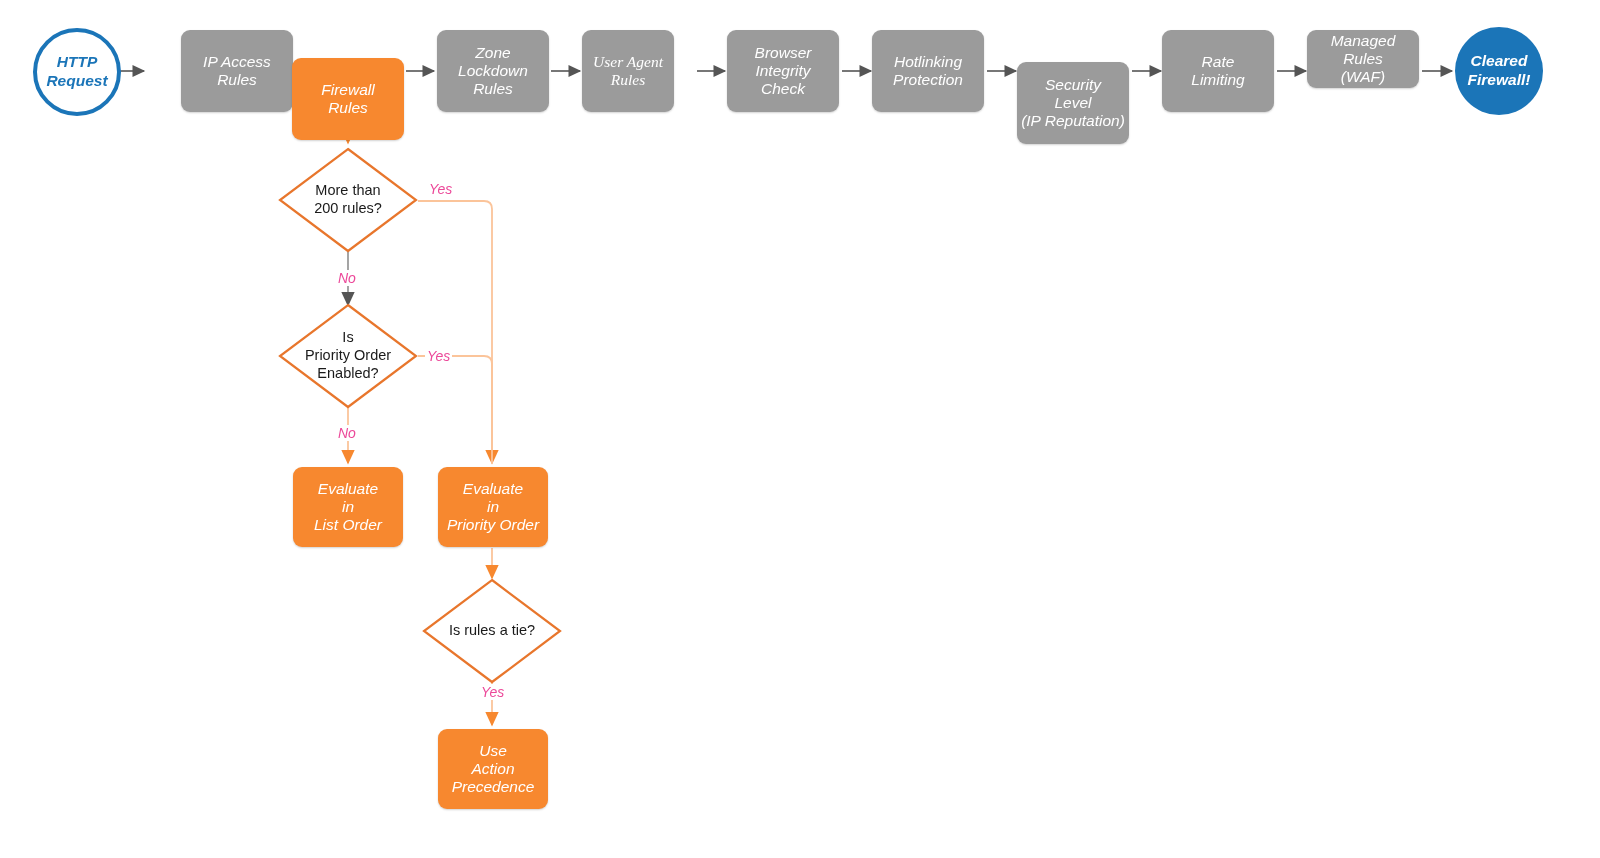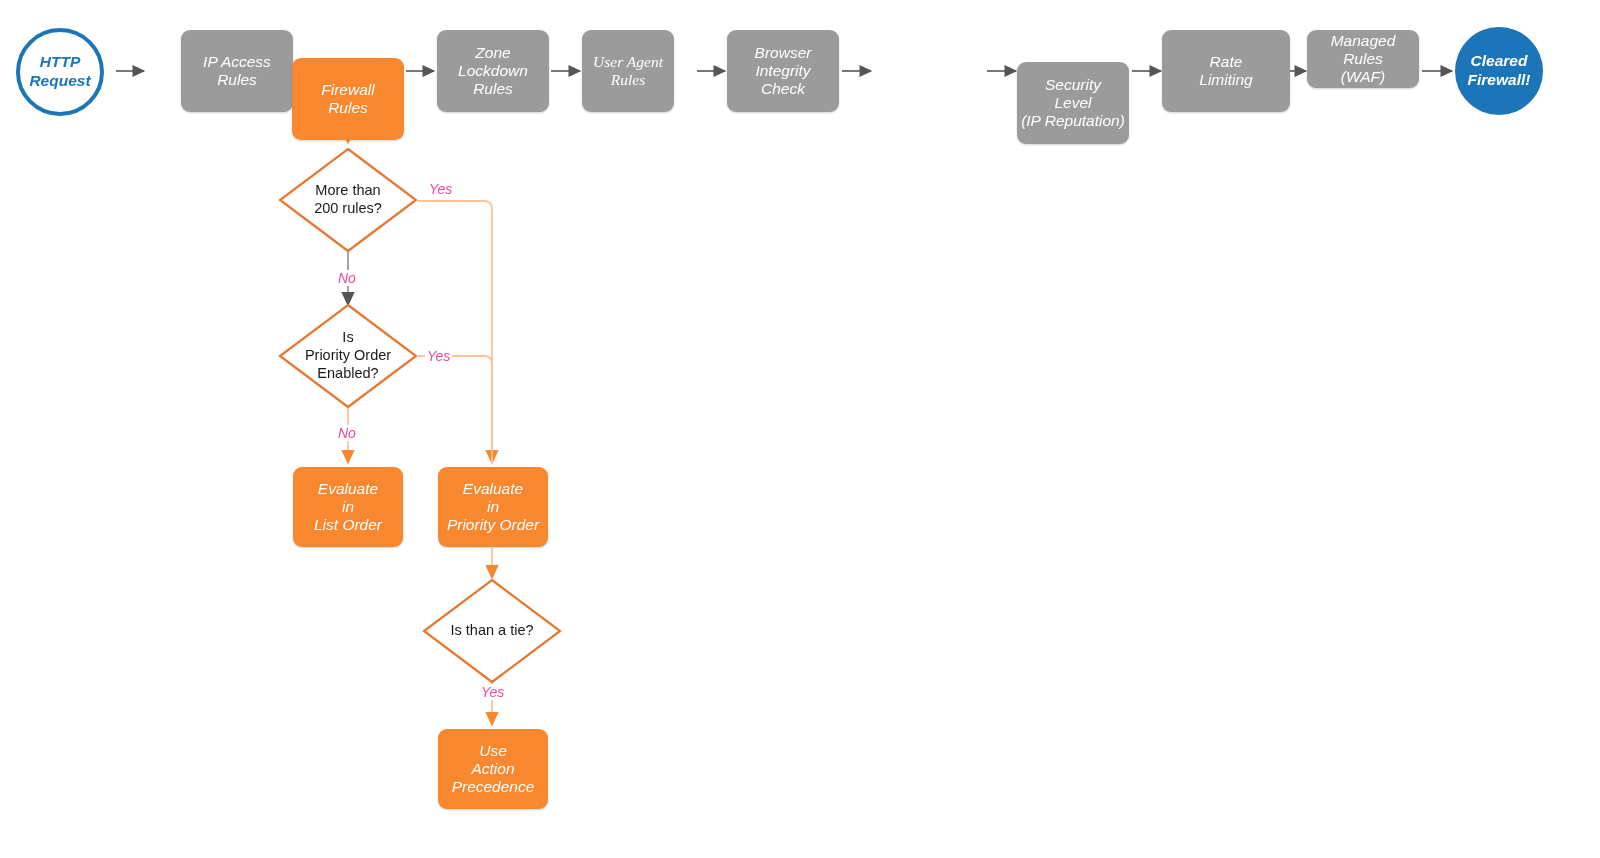--- a/index.html
+++ b/index.html
@@ -141,21 +141,21 @@
      Evaluate in List Order --&gt;
     <path d="M348,405 L348,463" stroke="#fbc49a" stroke-width="1.8" fill="none" marker-end="url(#ah-orange)"></path>
 
     
     <path d="M492,548 L492,578" stroke="#fbc49a" stroke-width="1.8" fill="none" marker-end="url(#ah-orange)"></path>
 
      Use Action Precedence --&gt;
     <path d="M492,681 L492,725" stroke="#fbc49a" stroke-width="1.8" fill="none" marker-end="url(#ah-orange)"></path>
   </svg>
 
-  <div class="node circle hollow" style="left:16px; top:28px; width:88px; height:88px;">
+  <div class="node circle hollow" style="left:33px; top:28px; width:88px; height:88px;">
     <span>HTTP
 Request</span>
   </div>
 
   <div class="node box gray" style="left:147px; top:30px; width:112px; height:82px;margin-left:34px;">
     <span>IP Access
 Rules</span>
   </div>
 
   <div class="node box orange" style="left:292px; top:30px; width:112px; height:82px;margin-top:28px;">
@@ -173,28 +173,32 @@
     <span>User Agent
 Rules</span>
   </div>
 
   <div class="node box gray" style="left:727px; top:30px; width:112px; height:82px;">
     <span>Browser
 Integrity
 Check</span>
   </div>
 
+  <div class="node box gray" style="left:872px; top:30px; width:112px; height:82px;">
+    <span>Hotlinking
+Protection</span>
+  </div>
 
   <div class="node box gray" style="left:1017px; top:30px; width:112px; height:82px;margin-top:32px;">
     <span>Security
 Level
 (IP Reputation)</span>
   </div>
 
-  <div class="node box gray" style="left:1162px; top:30px; width:128px; height:82px;">
+  <div class="node box gray" style="left:1162px; top:30px; width:112px; height:82px;">
     <span>Rate
 Limiting</span>
   </div>
 
   <div class="node box gray" style="left:1307px; top:30px; width:112px; height:58px;">
     <span>Managed
 Rules
 (WAF)</span>
   </div>
 
@@ -217,21 +221,21 @@
     </svg>
     <span class="dlabel">Is
 Priority Order
 Enabled?</span>
   </div>
 
   <div class="node diamond" style="left:422px; top:578px; width:140px; height:106px;">
     <svg class="dshape" viewBox="0 0 140 106" preserveAspectRatio="none">
       <polygon points="70,2 138,53 70,104 2,53" fill="#ffffff" stroke="#e8762c" stroke-width="2.2"></polygon>
     </svg>
-    <span class="dlabel">Is than a tie?</span>
+    <span class="dlabel">Is rules a tie?</span>
   </div>
 
   <div class="node box orange" style="left:293px; top:467px; width:110px; height:80px;">
     <span>Evaluate
 in
 List Order</span>
   </div>
 
   <div class="node box orange" style="left:438px; top:467px; width:110px; height:80px;">
     <span>Evaluate

